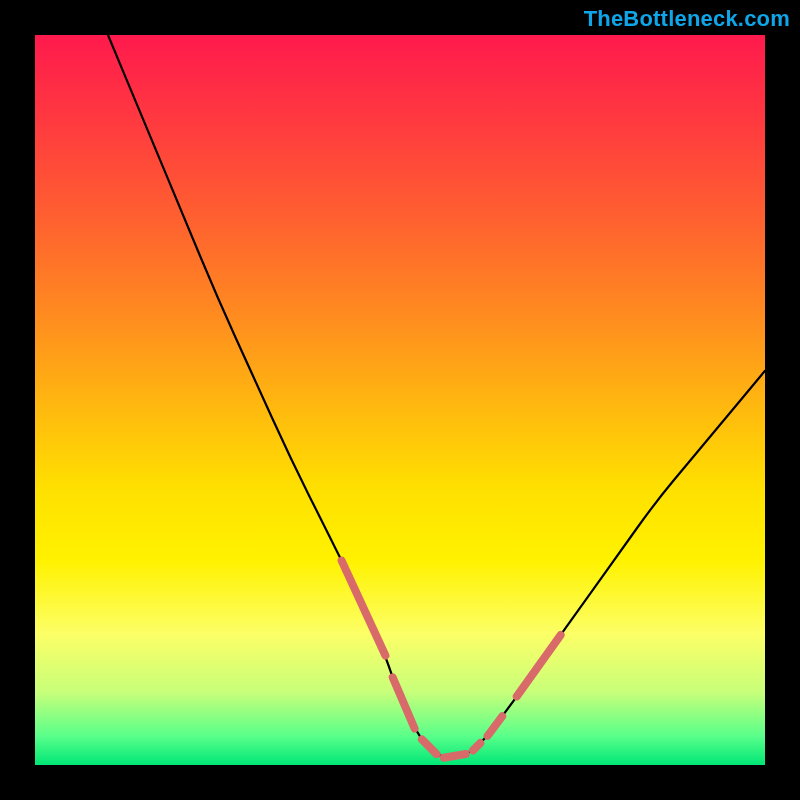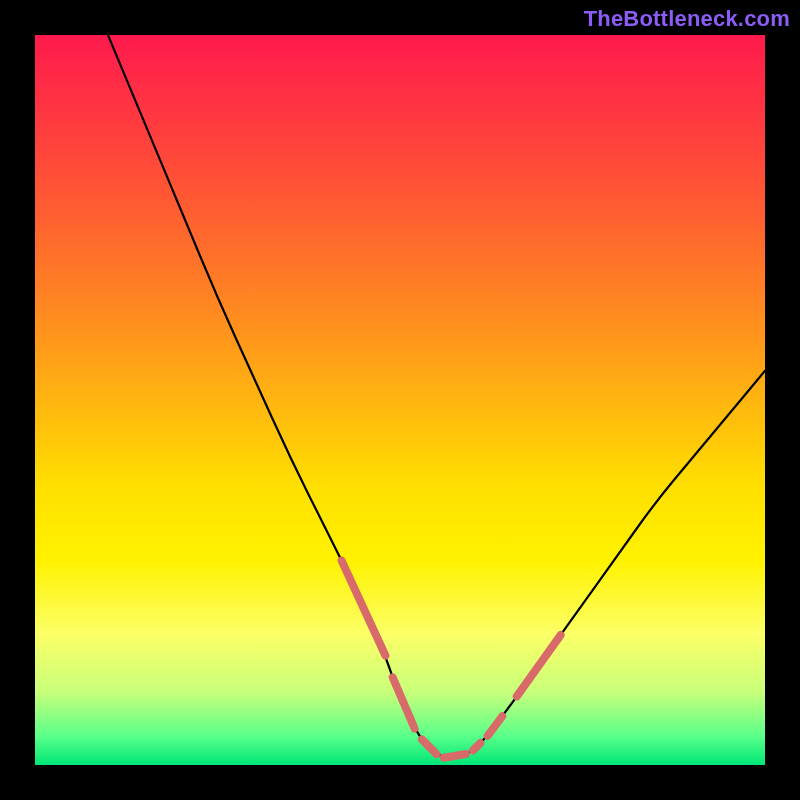--- a/index.html
+++ b/index.html
@@ -37,21 +37,21 @@
       #5aff8a 96%,
       #00e676 100%);
   }
   .watermark {
     position: absolute;
     top: 6px;
     right: 10px;
     font-family: Arial, Helvetica, sans-serif;
     font-size: 22px;
     font-weight: bold;
-    color: #8b5cf6;
+    color: #0ea5e9;
     letter-spacing: 0.2px;
     user-select: none;
   }
   svg.overlay {
     position: absolute;
     left: 35px;
     top: 35px;
     width: 730px;
     height: 730px;
   }

